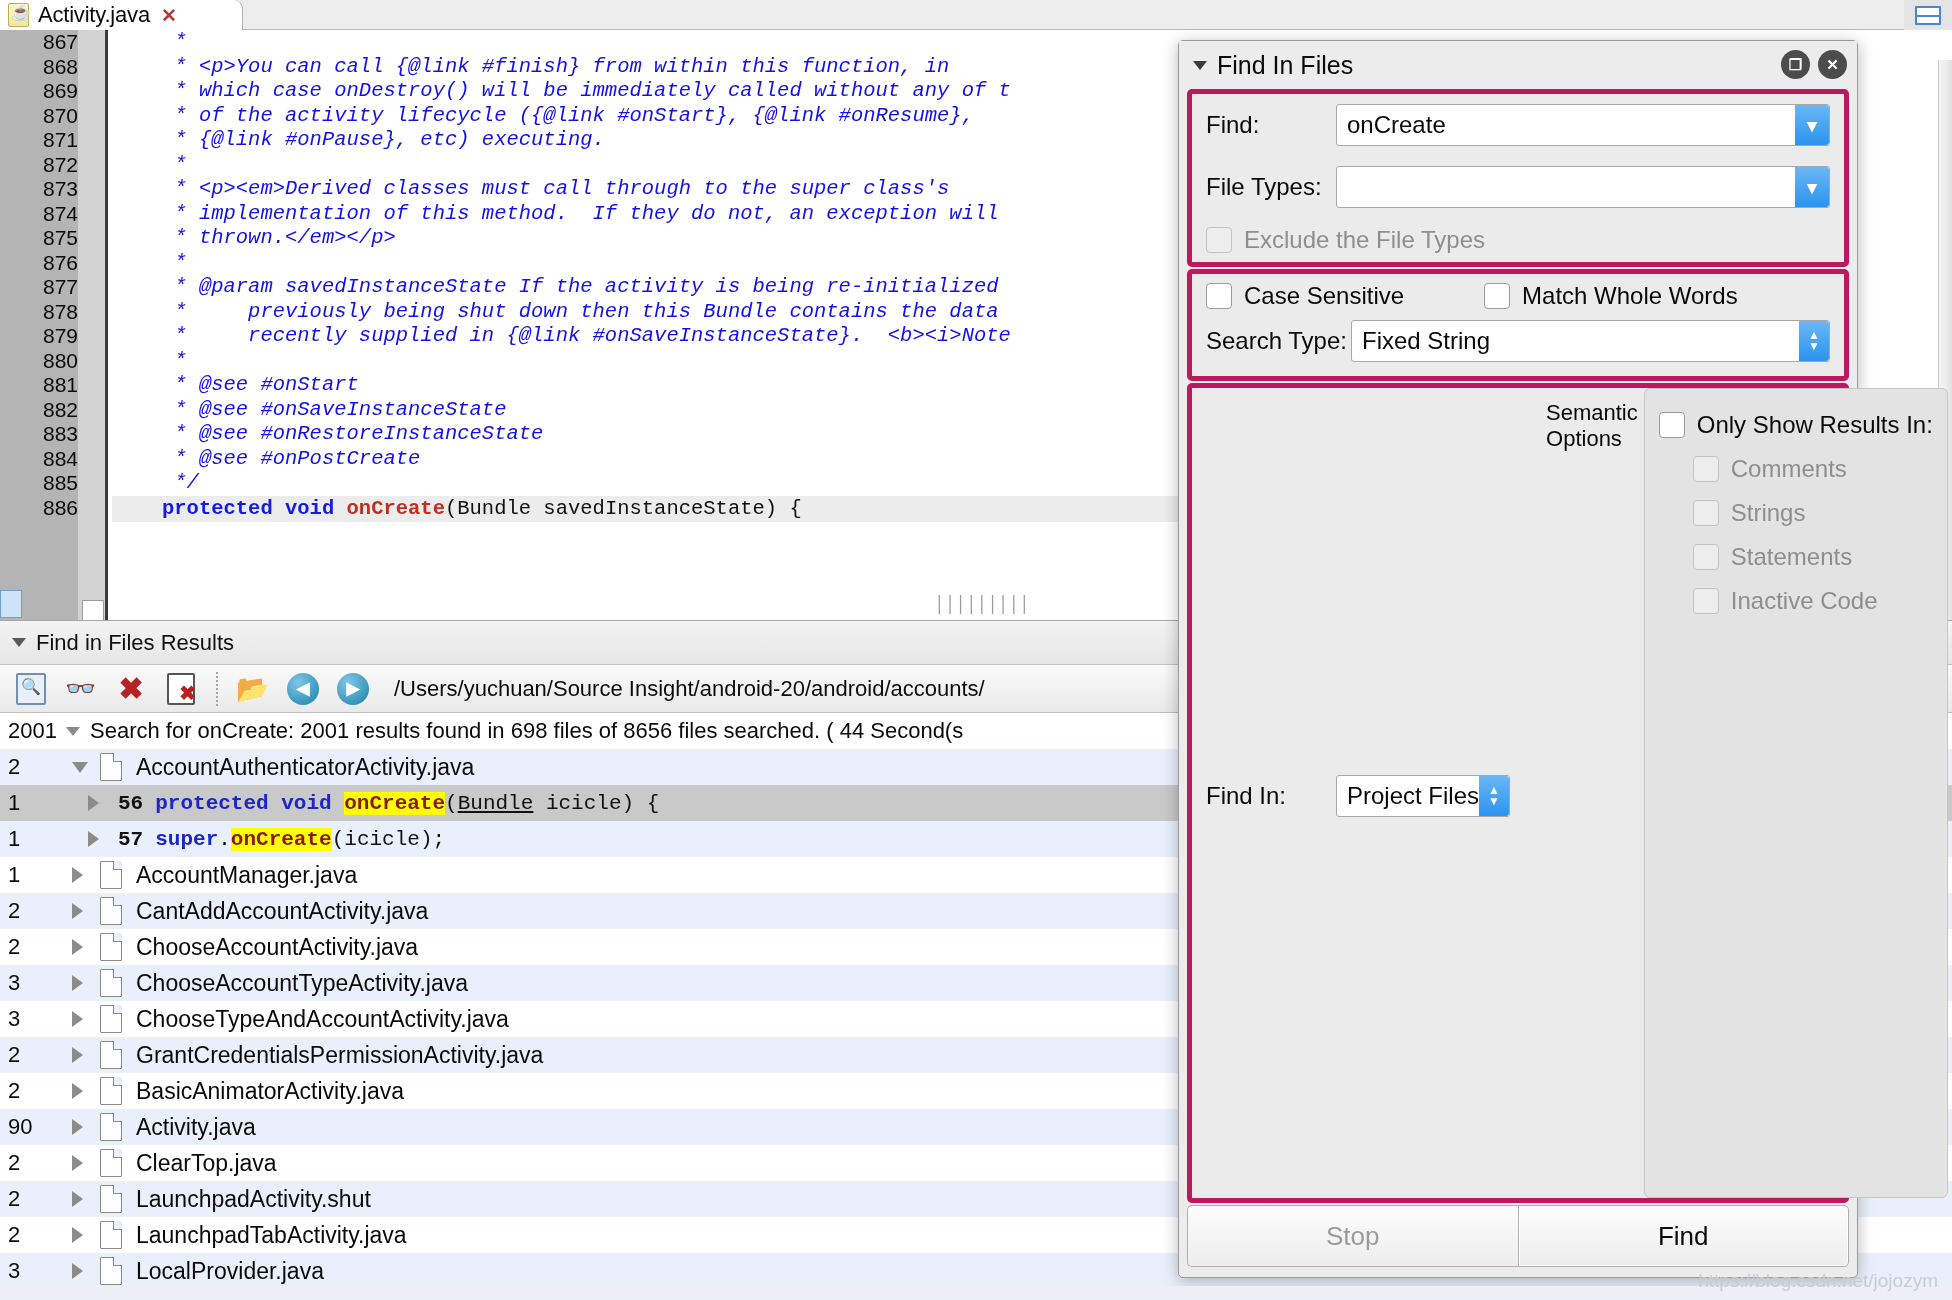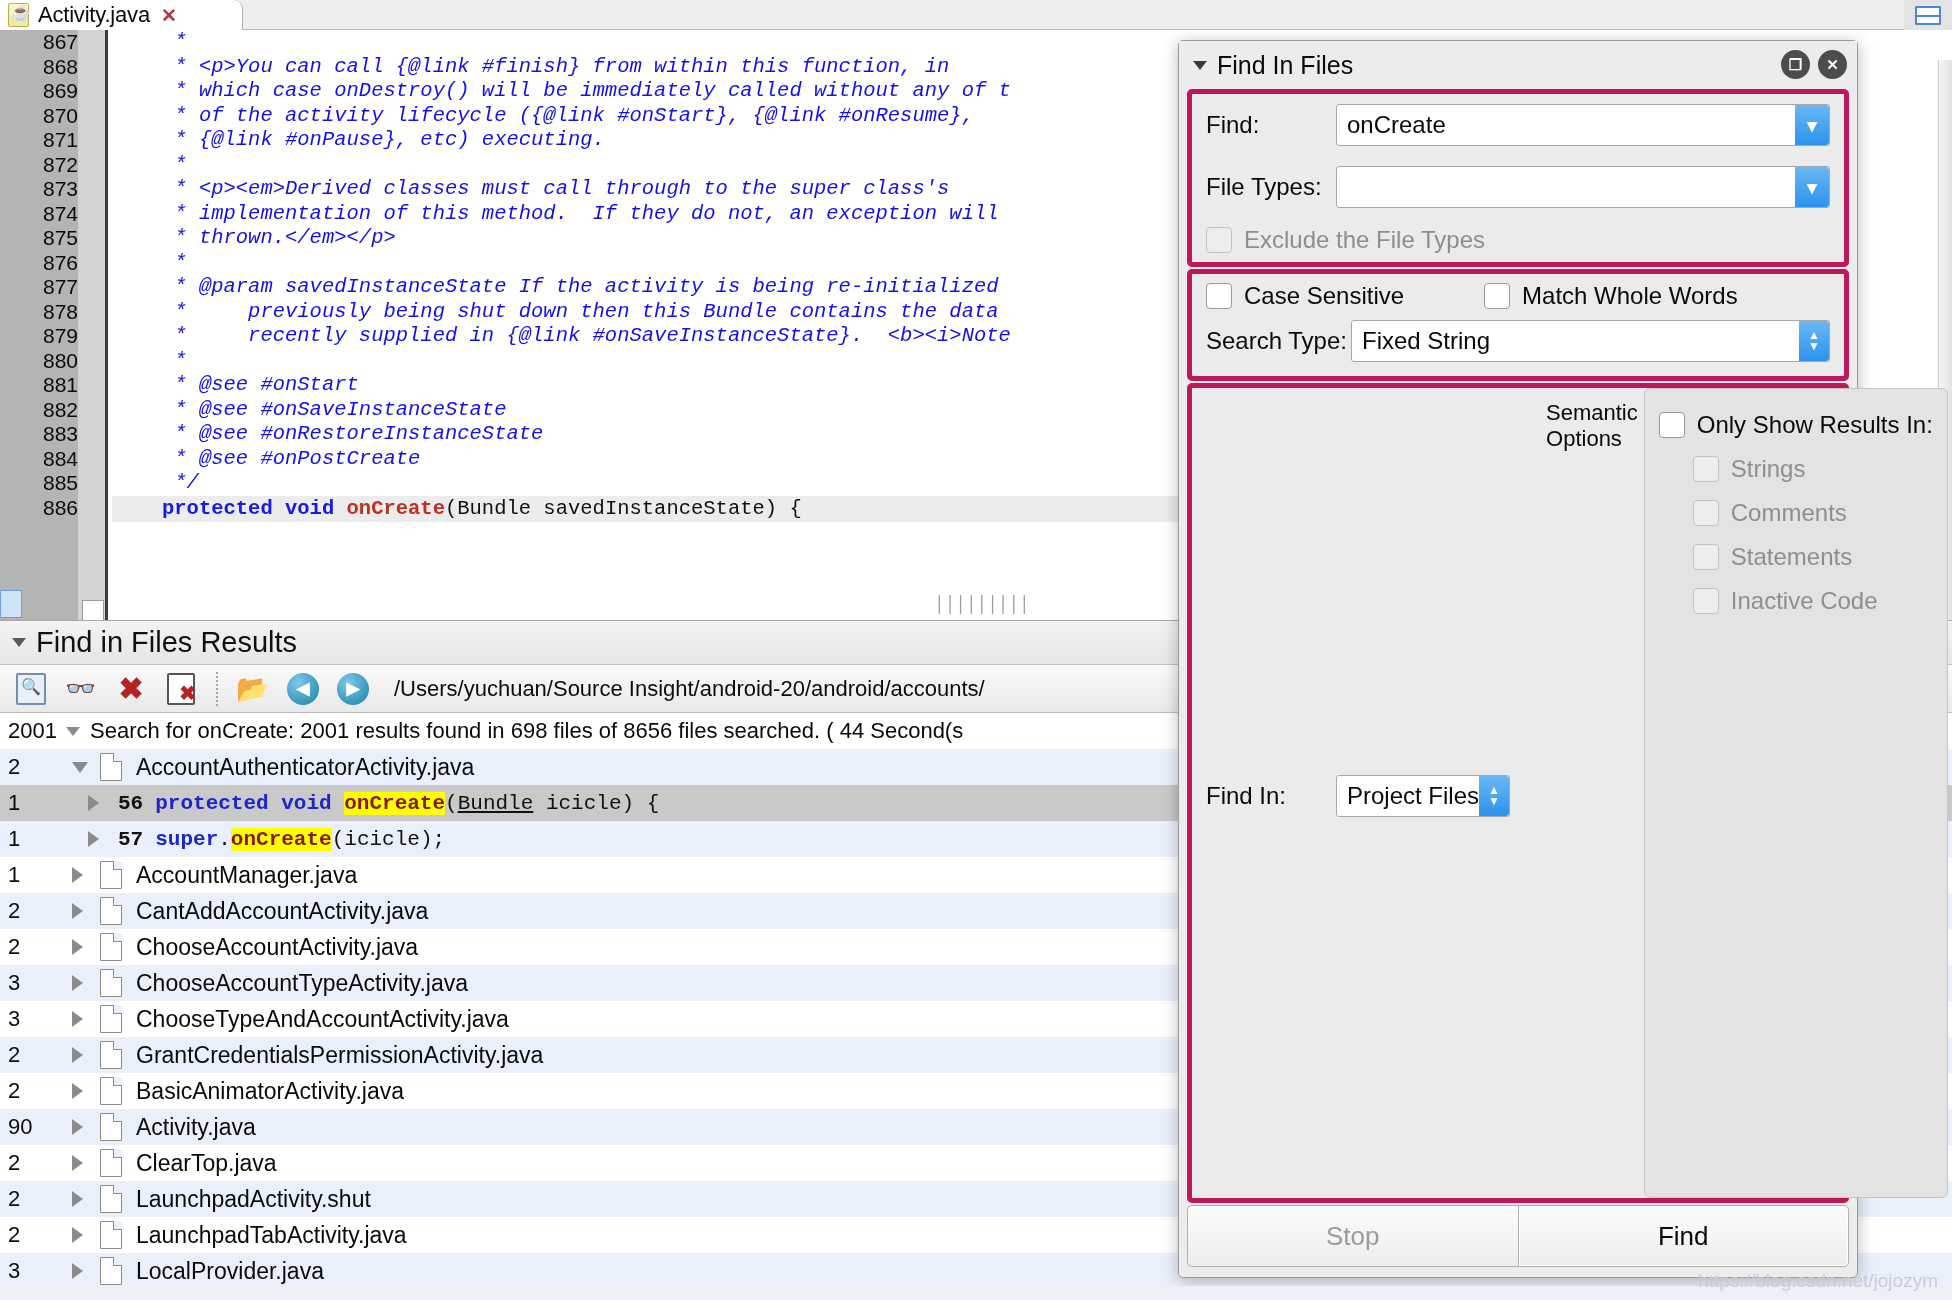--- a/index.html
+++ b/index.html
@@ -118,21 +118,21 @@
     display: flex; align-items: center;
     padding-left: 12px;
   }
   .disclosure {
     width: 0; height: 0;
     border-left: 7px solid transparent;
     border-right: 7px solid transparent;
     border-top: 9px solid #5a5a5a;
     margin-right: 10px;
   }
-  .results-title { font-size: 29px; color: #111; }
+  .results-title { font-size: 22px; color: #111; }
   .hdr-btns {
     position: absolute; right: 10px; top: 4px;
     display: flex; align-items: center; gap: 8px;
   }
   .circ-btn {
     width: 29px; height: 29px; border-radius: 50%;
     background: #4c4c4c; color: #fff;
     display: flex; align-items: center; justify-content: center;
     font-size: 15px; font-weight: bold;
   }
@@ -658,25 +658,25 @@
         <div class="section-label">Semantic Options</div>
 
         <div class="semantic-box">
           <div class="cbrow">
             <span class="cb"></span>
             <span class="cb-label">Only Show Results In:</span>
           </div>
           <div id="sub-options">
               <div class="cbrow sub-cbrow">
                 <span class="cb dim"></span>
-                <span class="cb-label dim">Strings</span>
+                <span class="cb-label dim">Comments</span>
               </div>
               <div class="cbrow sub-cbrow">
                 <span class="cb dim"></span>
-                <span class="cb-label dim">Comments</span>
+                <span class="cb-label dim">Strings</span>
               </div>
               <div class="cbrow sub-cbrow">
                 <span class="cb dim"></span>
                 <span class="cb-label dim">Statements</span>
               </div>
               <div class="cbrow sub-cbrow">
                 <span class="cb dim"></span>
                 <span class="cb-label dim">Inactive Code</span>
               </div>
             </div>

